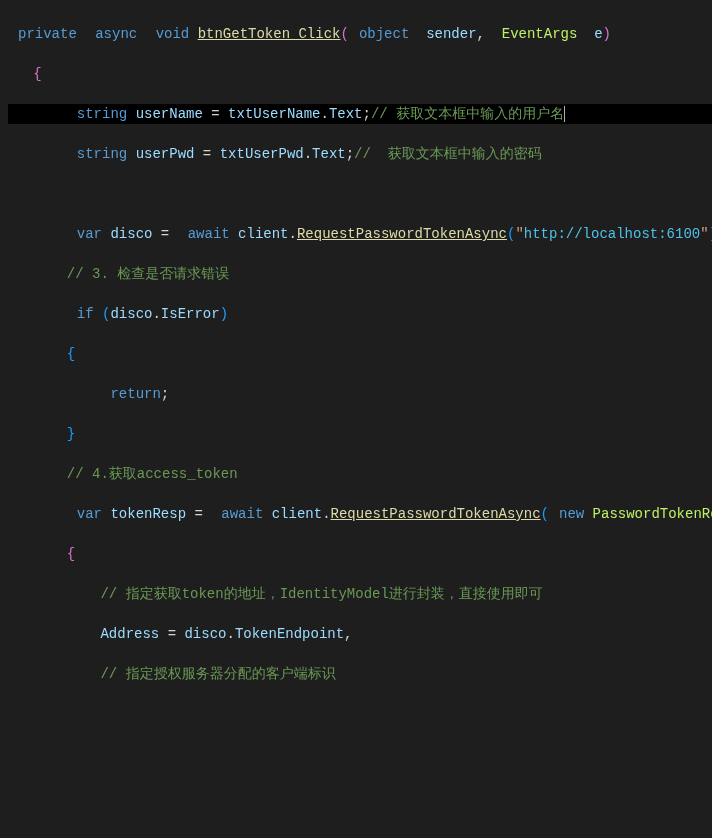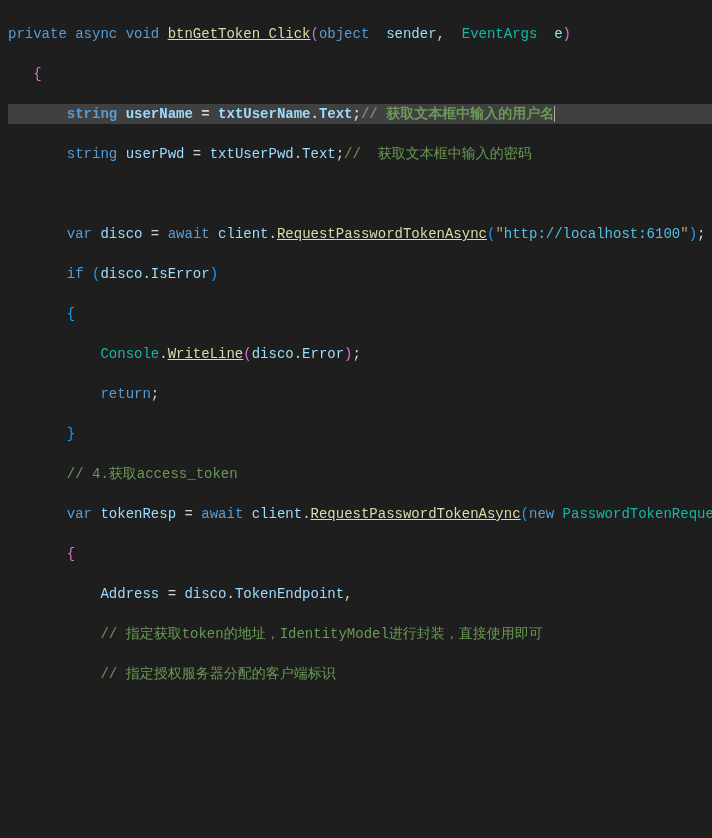--- a/index.html
+++ b/index.html
@@ -1,50 +1,50 @@
 <!DOCTYPE html>
 <html><head>
 <meta charset="utf-8">
 <style>
   html,body{margin:0;padding:0;background:#1e1e1e;color:#d4d4d4;font-family:Consolas,"Courier New",monospace;font-size:14px;line-height:20px;width:712px;}
   .editor{white-space:pre;padding:4px 0 10px 8px;tab-size:4;}
   .ln{display:block;}
-  .hl{background:#404040;display:block;font-weight:bold;}
-  .k{color:#569cd6;}     
-  .t{color:#14b8a6;}     
+  .hl{background:#000000;display:block;}
+  .k{color:#569cd6;margin-left:10px;}     
+  .t{color:#bef264;}     
   .m{color:#dcdcaa;text-decoration:underline;}     
   .v{color:#9cdcfe;}     
   .s{color:#d69d72;}     
   .c{color:#6a9955;}     
   .op{color:#d4d4d4;}
   .lk{color:#4fc1e9;}
   .br{color:#da70d6;}    
   .bl{color:#179fff;}    
   .cursor{border-right:1px solid #aeafad;}
 </style>
 </head>
 <body>
 
 <div class="editor">
 <span class="ln"><span class="k">private</span> <span class="k">async</span> <span class="k">void</span> <span class="m">btnGetToken_Click</span><span class="br">(</span><span class="k">object</span>  <span class="v">sender</span>,  <span class="t">EventArgs</span>  <span class="v">e</span><span class="br">)</span></span>
 <span class="ln">   <span class="br">{</span></span>
 <span class="ln hl">       <span class="k">string</span> <span class="v">userName</span> = <span class="v">txtUserName</span>.<span class="v">Text</span>;<span class="c">// 获取文本框中输入的用户名</span><span class="cursor"></span></span>
 <span class="ln">       <span class="k">string</span> <span class="v">userPwd</span> = <span class="v">txtUserPwd</span>.<span class="v">Text</span>;<span class="c">//  获取文本框中输入的密码</span></span>
 <span class="ln"> </span>
 <span class="ln">       <span class="k">var</span> <span class="v">disco</span> = <span class="k">await</span> <span class="v">client</span>.<span class="m">RequestPasswordTokenAsync</span><span class="bl">(</span><span class="s">"</span><span class="lk">http://localhost:6100</span><span class="s">"</span><span class="bl">)</span>;</span>
+<span class="ln">       <span class="c">// 3. 检查是否请求错误</span></span>
 <span class="ln">       <span class="k">if</span> <span class="bl">(</span><span class="v">disco</span>.<span class="v">IsError</span><span class="bl">)</span></span>
 <span class="ln">       <span class="bl">{</span></span>
-<span class="ln">           <span class="t">Console</span>.<span class="m">WriteLine</span><span class="br">(</span><span class="v">disco</span>.<span class="v">Error</span><span class="br">)</span>;</span>
 <span class="ln">           <span class="k">return</span>;</span>
 <span class="ln">       <span class="bl">}</span></span>
 <span class="ln">       <span class="c">// 4.获取access_token</span></span>
 <span class="ln">       <span class="k">var</span> <span class="v">tokenResp</span> = <span class="k">await</span> <span class="v">client</span>.<span class="m">RequestPasswordTokenAsync</span><span class="bl">(</span><span class="k">new</span> <span class="t">PasswordTokenRequest</span></span>
 <span class="ln">       <span class="br">{</span></span>
+<span class="ln">           <span class="c">// 指定获取token的地址，IdentityModel进行封装，直接使用即可</span></span>
 <span class="ln">           <span class="v">Address</span> = <span class="v">disco</span>.<span class="v">TokenEndpoint</span>,</span>
-<span class="ln">           <span class="c">// 指定获取token的地址，IdentityModel进行封装，直接使用即可</span></span>
 <span class="ln">           <span class="c">// 指定授权服务器分配的客户端标识</span></span>
 
 
 
 
 
 
 
 
 

